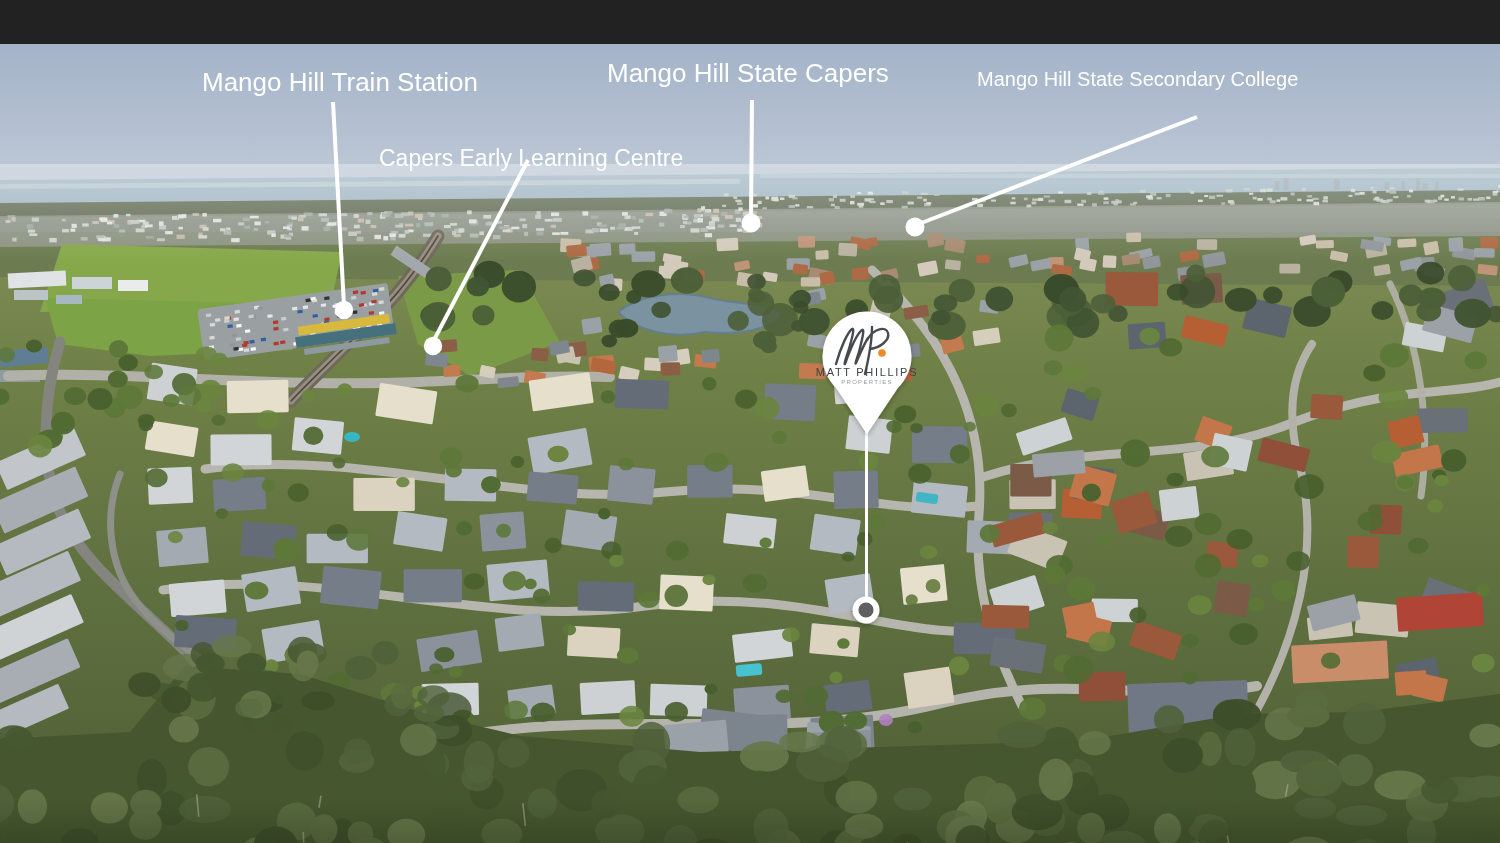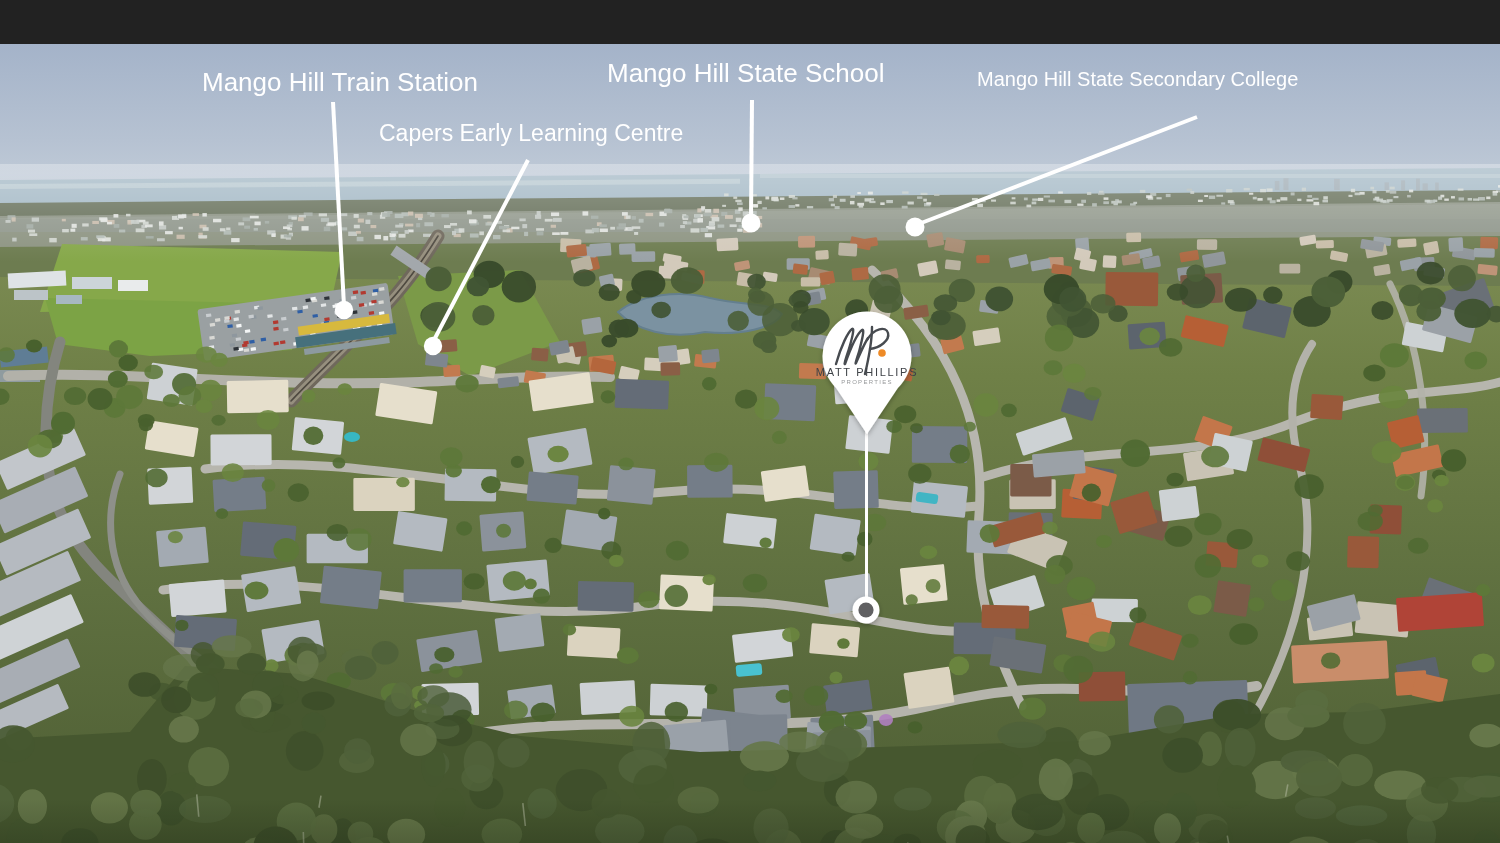--- a/index.html
+++ b/index.html
@@ -16,21 +16,21 @@
   svg.layer{position:absolute;left:0;top:0;width:1500px;height:843px;}
   #terrain{z-index:1;}
   #overlay{z-index:4;}
   .lbl{
     position:absolute;z-index:6;color:var(--annotation,#fff);
     white-space:nowrap;font-weight:400;
   }
   #lbl-train{left:202px;top:23px;font-size:26px;}
   #lbl-school{left:607px;top:14px;font-size:26px;}
   #lbl-college{left:977px;top:24px;font-size:20px;}
-  #lbl-capers{left:379px;top:76px;font-size:23px;text-align:center;}
+  #lbl-capers{left:379px;top:101px;font-size:23px;text-align:center;}
   .badge-name{
     position:absolute;z-index:6;left:867px;top:322px;transform:translateX(-50%);
     font-size:11px;letter-spacing:1.7px;color:var(--badge-text,#3e4247);white-space:nowrap;
   }
   .badge-sub{
     position:absolute;z-index:6;left:867px;top:335px;transform:translateX(-50%);
     font-size:6px;letter-spacing:1.3px;color:var(--badge-subtext,#97999b);white-space:nowrap;
   }
 </style>
 </head>
@@ -1297,18 +1297,18 @@
     </g>
 
     <g>
       <circle cx="866" cy="566" r="13.5" fill="#ffffff" filter="url(#ds)"></circle>
       <circle cx="866" cy="566" r="7.6" style="fill:var(--marker-inner,#606062)"></circle>
     </g>
   </svg>
 
   <div class="lbl" id="lbl-train">Mango Hill Train Station</div>
   <div class="lbl" id="lbl-capers">Capers Early Learning Centre</div>
-  <div class="lbl" id="lbl-school">Mango Hill State School</div>
+  <div class="lbl" id="lbl-school">Mango Hill State Capers</div>
   <div class="lbl" id="lbl-college">Mango Hill State Secondary College</div>
 
   <div class="badge-name">MATT PHILLIPS</div>
   <div class="badge-sub">PROPERTIES</div>
 </div>
 
 </body></html>

